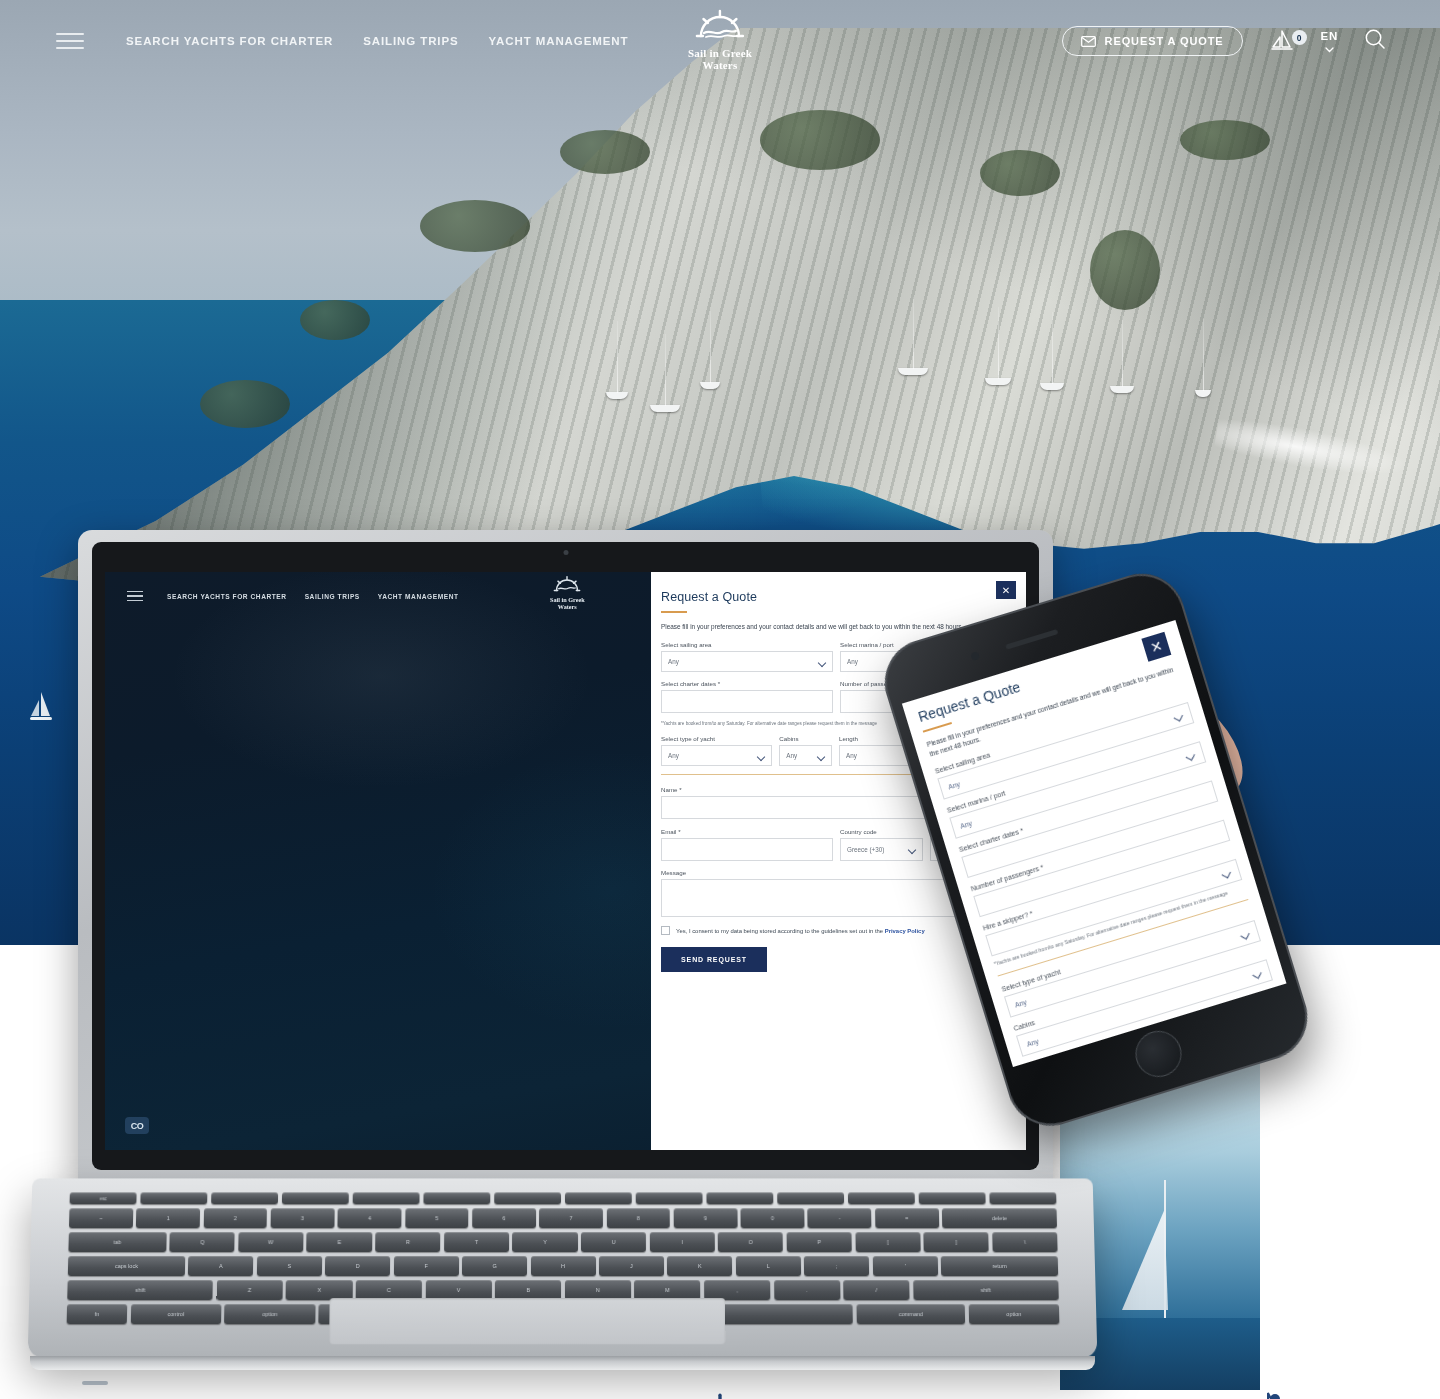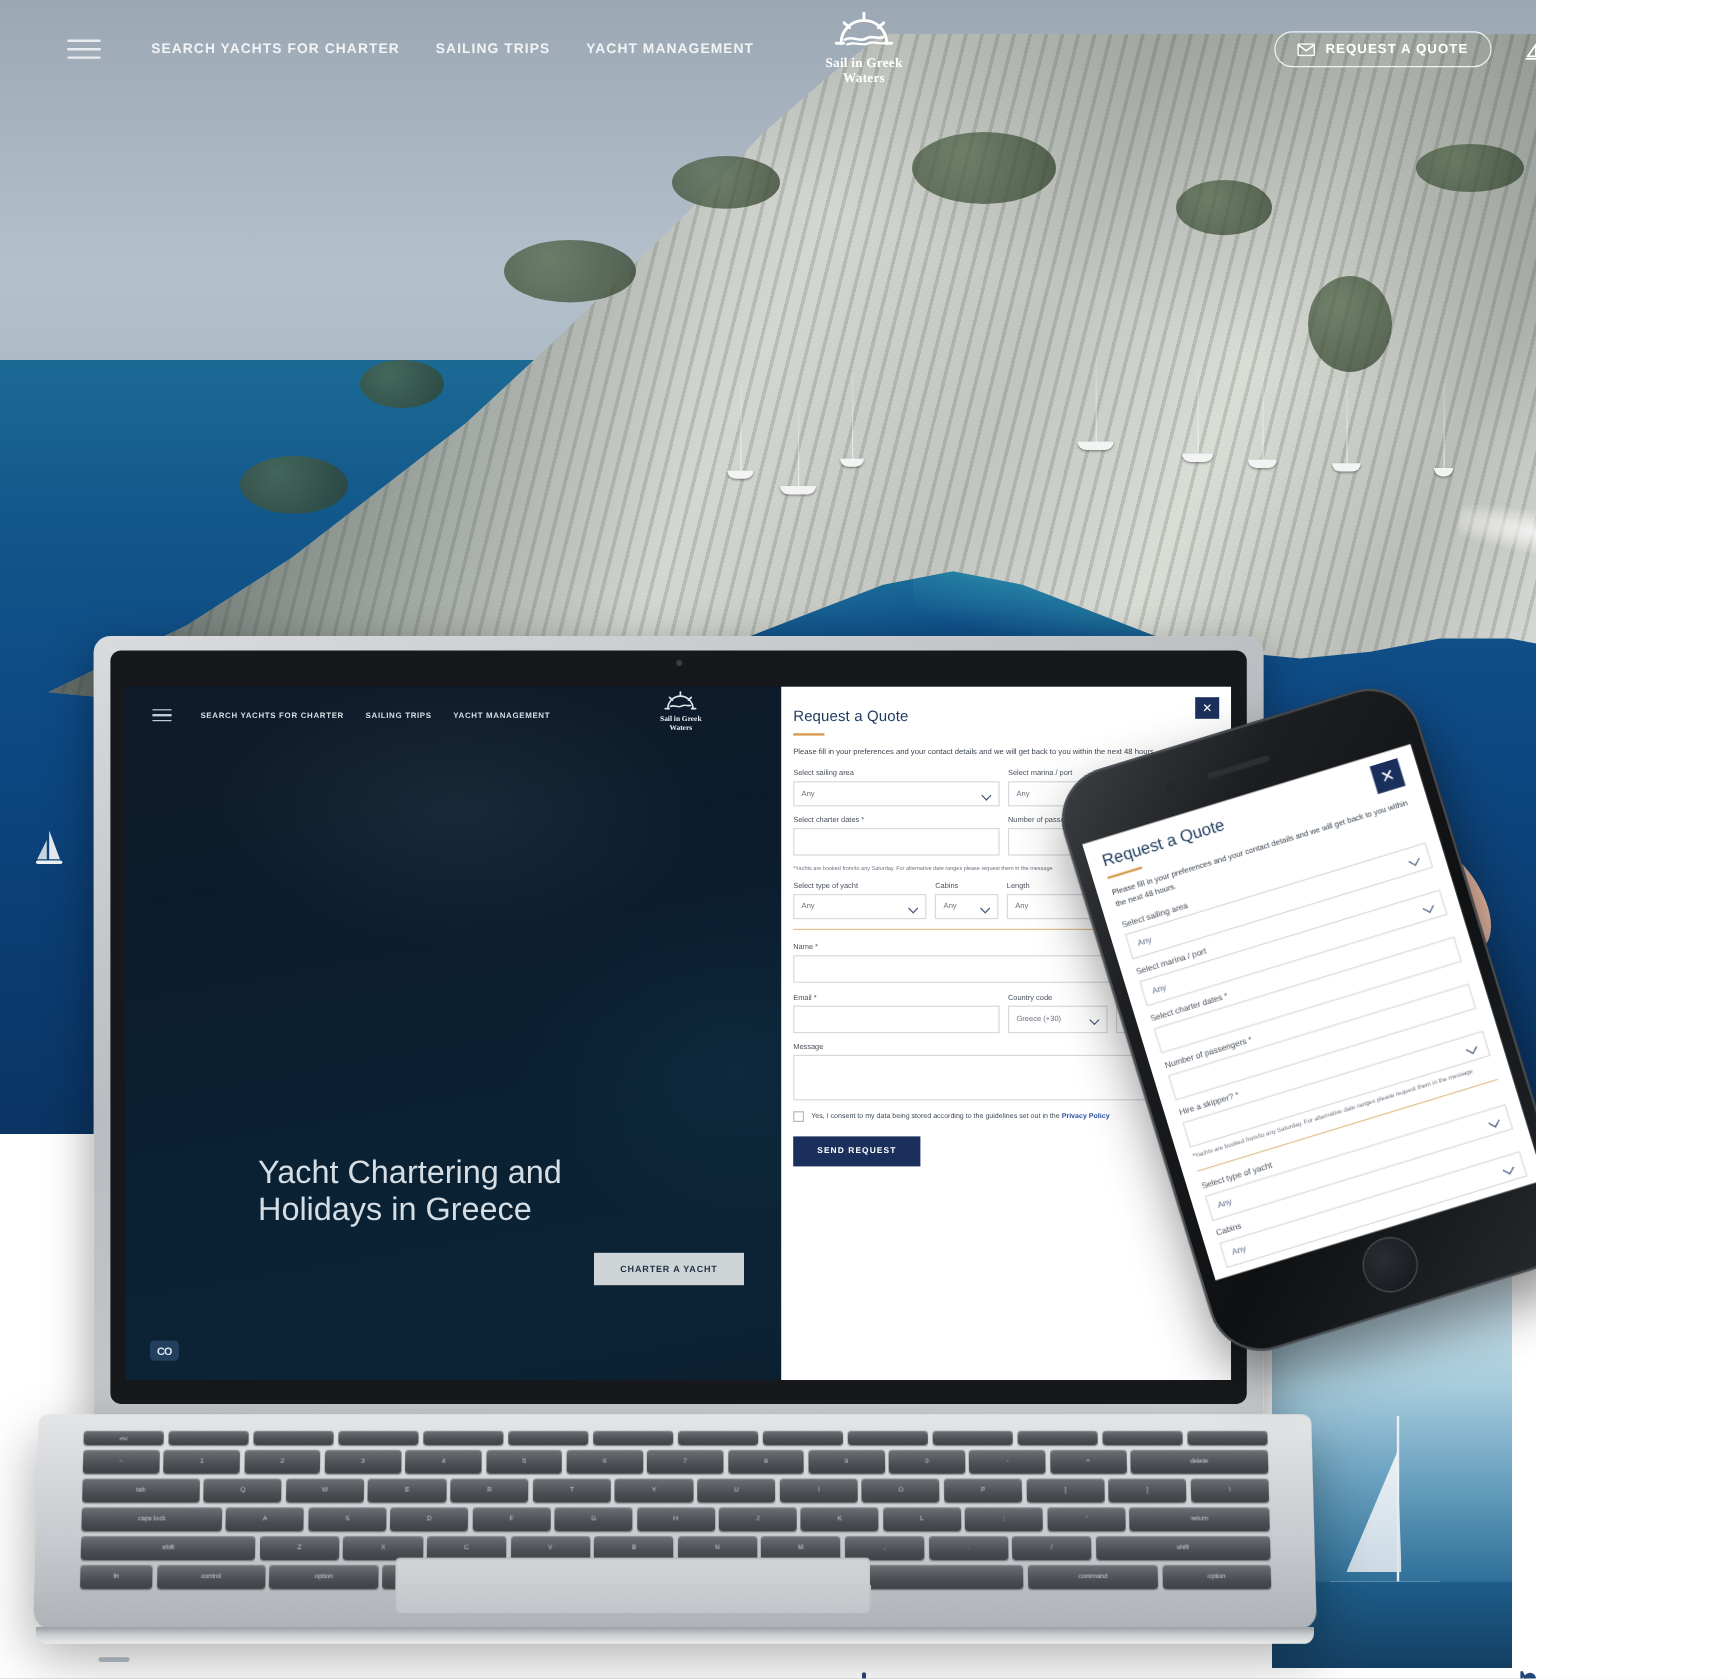--- a/index.html
+++ b/index.html
@@ -2,21 +2,21 @@
 <html><head>
 <meta charset="utf-8">
 <style>
   * { box-sizing: border-box; margin: 0; padding: 0; }
   html, body {
     width: 1440px; height: 1399px;
     background: #ffffff;
     font-family: "Liberation Sans", sans-serif;
     overflow: hidden;
   }
-  #stage { position: relative; width: 1280px; height: 1399px; overflow: hidden; background:#737373; }
+  #stage { position: relative; width: 1440px; height: 1399px; overflow: hidden; background:#737373; }
 
   
   .hero {
     position: absolute; left: 0; top: 0; width: 1440px; height: 945px;
     overflow: hidden;
     background: linear-gradient(#8e9aa6 0%, #9aa6b2 18%, #a9b5c0 30%, #7d92a4 40%, #3f6f8e 55%, #1d4f7a 70%, #123a63 85%, #0d2c4d 100%);
   }
   .hero-sky {
     position:absolute; left:0; top:0; width:1440px; height:330px;
     background: linear-gradient(#9ba7b3 0%, #aab6c2 40%, #b4c0ca 70%, #a9bac6 100%);
@@ -491,27 +491,20 @@
             </g>
             <path d="M10 27 C17 23, 22 30, 28 26 C33 23, 38 27, 42 25" stroke="#dde5ec" stroke-width="2.4" fill="none"></path>
           </svg>
           <span class="bn">
             <span>Sail in Greek</span><br>
             <span>Waters</span>
           </span>
         </div>
       </div>
 
-      <div class="mini-hero">
-        <h1>
-          <span>Yacht Chartering and</span><br>
-          <span>Holidays in Greece</span>
-        </h1>
-        <span class="mini-cta">CHARTER A YACHT</span>
-      </div>
 
       <div class="co-badge">CO</div>
 
       <div class="quote-panel">
         <div class="qp-close">✕</div>
 
         <div class="qp-title">Request a Quote</div>
         <div class="qp-rule"></div>
         <div class="qp-intro">Please fill in your preferences and your contact details and we will get back to you within the next 48 hours.</div>
 

